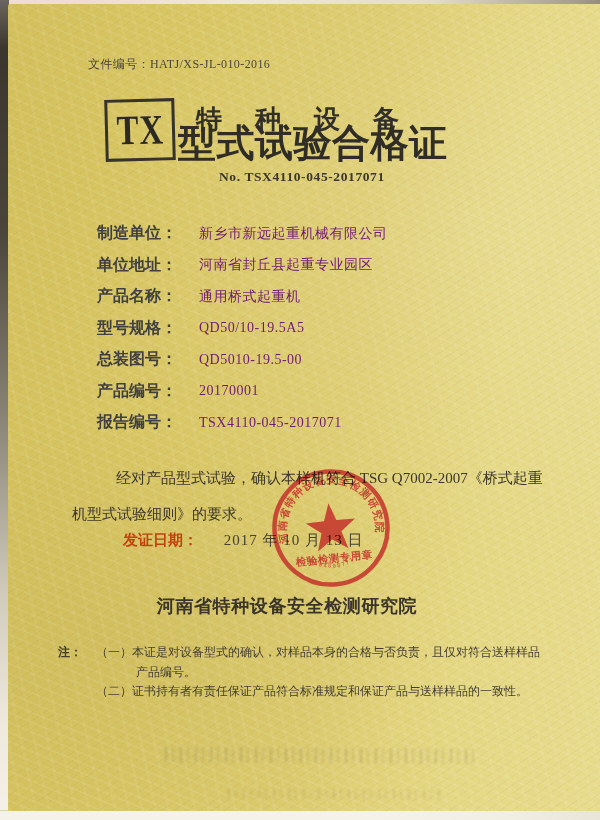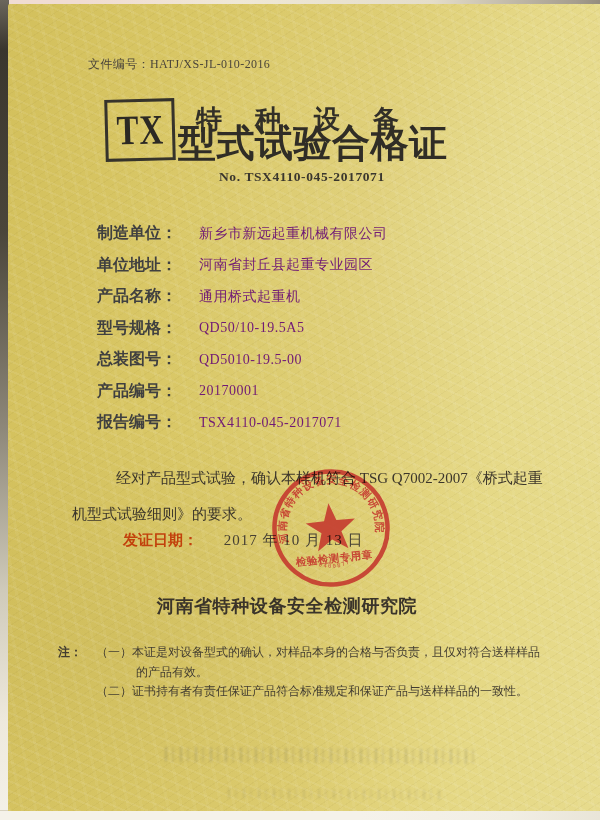--- a/index.html
+++ b/index.html
@@ -147,21 +147,21 @@
       </text>
     </svg>
 
     <div class="issuer">河南省特种设备安全检测研究院</div>
 
     <div class="notes">
       <div class="notes-row">
         <span class="notes-prefix">注：</span>
         <div>
           <div class="note-line">（一）本证是对设备型式的确认，对样品本身的合格与否负责，且仅对符合送样样品</div>
-          <div class="note-line note-cont">的产品有效。</div>
+          <div class="note-line note-cont">产品编号。</div>
           <div class="note-line">（二）证书持有者有责任保证产品符合标准规定和保证产品与送样样品的一致性。</div>
         </div>
       </div>
     </div>
 
     <div class="bleed bleed1"></div>
     <div class="bleed bleed2"></div>
   </div>
 </div>
 

